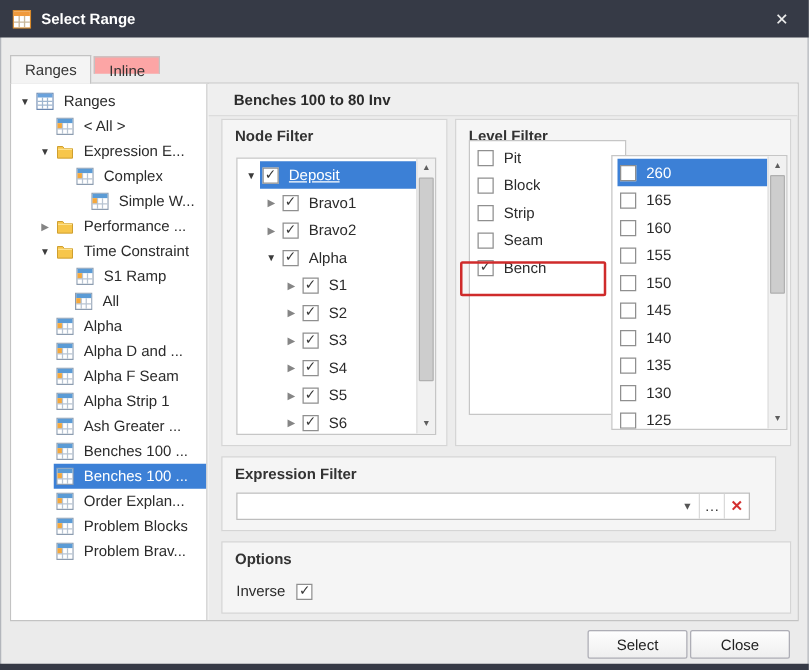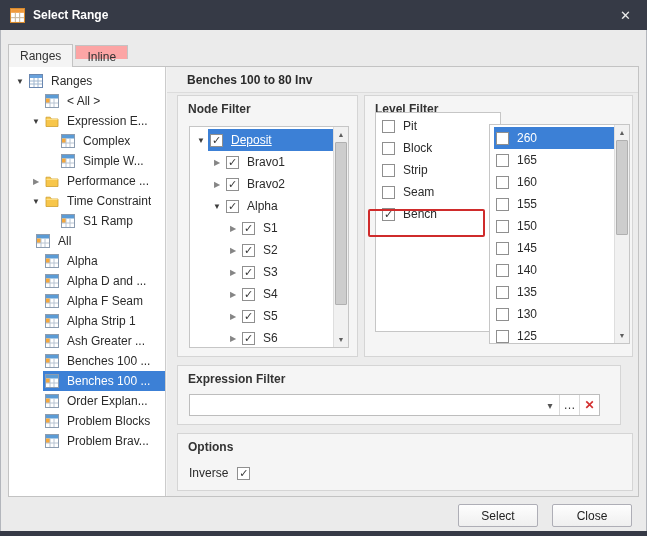--- a/index.html
+++ b/index.html
@@ -60,21 +60,21 @@
   .annotation{position:absolute;left:3px;top:113px;width:117px;height:28px;border:2px solid var(--annotation,#cf2b2b);border-radius:2px;pointer-events:none;z-index:5}
   
   .expr-control{position:absolute;left:11px;top:28px;right:20px;height:22px;background:#fff;border:1px solid #bdbdbd;display:flex;align-items:center}
   .expr-input{flex:1;height:100%;border:none;outline:none;background:transparent;padding:0 6px;font:inherit;min-width:0}
   .expr-drop{width:18px;text-align:center;color:#555;font-size:10px}
   .expr-ellipsis{width:20px;text-align:center;color:#333;border-left:1px solid #dadada;height:100%;line-height:20px}
   .expr-clear{width:20px;text-align:center;color:var(--clear-red,#d32f2f);font-weight:bold;border-left:1px solid #dadada;height:100%;line-height:20px}
   
   .options-row{position:absolute;left:11px;top:30px;display:flex;align-items:center;gap:9px;height:18px}
   
-  .footer{position:absolute;right:15px;top:504px;display:flex;gap:14px}
+  .footer{position:absolute;right:15px;top:504px;display:flex;gap:2px}
   .btn{width:80px;height:23px;background:linear-gradient(#fefefe,#efefef);border:1px solid #aeaeb6;border-radius:2px;font:inherit;color:#222}
   .bottom-edge{position:absolute;left:0;bottom:0;width:100%;height:5px;background:var(--titlebar,#363a46)}
 </style>
 </head>
 <body>
 
 <div class="window">
 
   <div class="titlebar">
     <span class="app-icon">
@@ -150,21 +150,21 @@
                 <rect x="1" y="1" width="12" height="3.5" fill="#5b9bd5"></rect>
                 <rect x="1" y="4.5" width="4" height="4.5" fill="#f5a83c"></rect>
                 <line x1="1" y1="9" x2="13" y2="9" stroke="#b8c4d2"></line>
                 <line x1="5" y1="4.5" x2="5" y2="13" stroke="#b8c4d2"></line>
                 <line x1="9" y1="4.5" x2="9" y2="13" stroke="#b8c4d2"></line>
               </svg>
             </span>
             <span class="lbl">Complex</span>
           </span>
         </div>
-        <div class="row range" style="padding-left: 36px;">
+        <div class="row range" style="padding-left: 36px; margin-left: 12px;">
           <span class="arrow none"></span>
           <span class="rowbody">
             <span class="icon">
               <svg width="14" height="14" viewBox="0 0 14 14">
                 <rect x="0.5" y="0.5" width="13" height="13" fill="#ffffff" stroke="#8c9cb0"></rect>
                 <rect x="1" y="1" width="12" height="3.5" fill="#5b9bd5"></rect>
                 <rect x="1" y="4.5" width="4" height="4.5" fill="#f5a83c"></rect>
                 <line x1="1" y1="9" x2="13" y2="9" stroke="#b8c4d2"></line>
                 <line x1="5" y1="4.5" x2="5" y2="13" stroke="#b8c4d2"></line>
                 <line x1="9" y1="4.5" x2="9" y2="13" stroke="#b8c4d2"></line>
@@ -206,21 +206,21 @@
                 <rect x="1" y="1" width="12" height="3.5" fill="#5b9bd5"></rect>
                 <rect x="1" y="4.5" width="4" height="4.5" fill="#f5a83c"></rect>
                 <line x1="1" y1="9" x2="13" y2="9" stroke="#b8c4d2"></line>
                 <line x1="5" y1="4.5" x2="5" y2="13" stroke="#b8c4d2"></line>
                 <line x1="9" y1="4.5" x2="9" y2="13" stroke="#b8c4d2"></line>
               </svg>
             </span>
             <span class="lbl">S1 Ramp</span>
           </span>
         </div>
-        <div class="row range" style="padding-left: 11px;">
+        <div class="row range" style="padding-left: 35px;">
           <span class="arrow none"></span>
           <span class="rowbody">
             <span class="icon">
               <svg width="14" height="14" viewBox="0 0 14 14">
                 <rect x="0.5" y="0.5" width="13" height="13" fill="#ffffff" stroke="#8c9cb0"></rect>
                 <rect x="1" y="1" width="12" height="3.5" fill="#5b9bd5"></rect>
                 <rect x="1" y="4.5" width="4" height="4.5" fill="#f5a83c"></rect>
                 <line x1="1" y1="9" x2="13" y2="9" stroke="#b8c4d2"></line>
                 <line x1="5" y1="4.5" x2="5" y2="13" stroke="#b8c4d2"></line>
                 <line x1="9" y1="4.5" x2="9" y2="13" stroke="#b8c4d2"></line>

